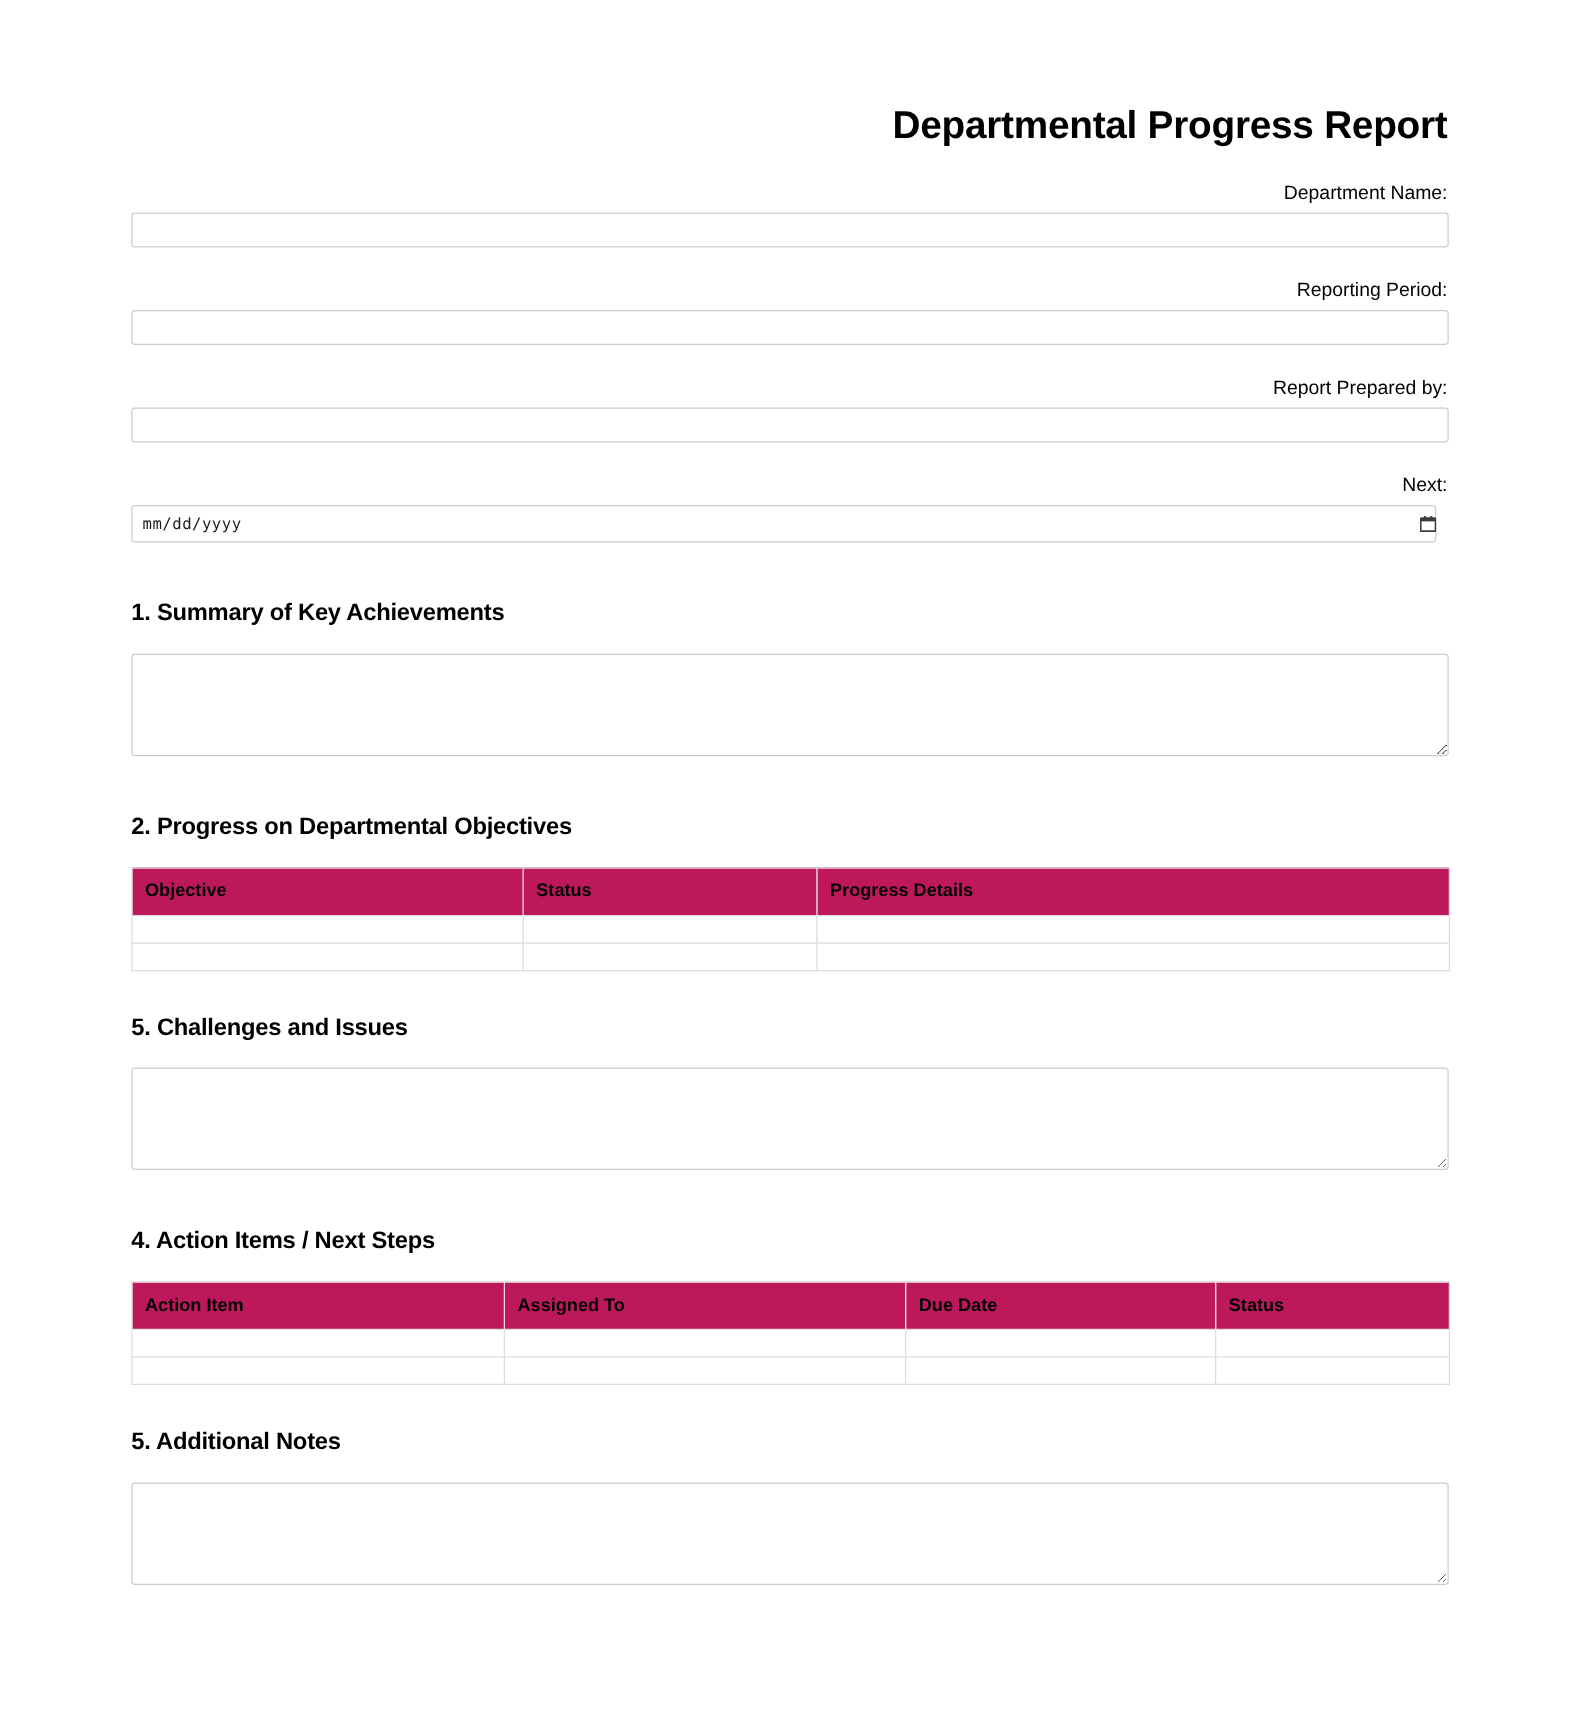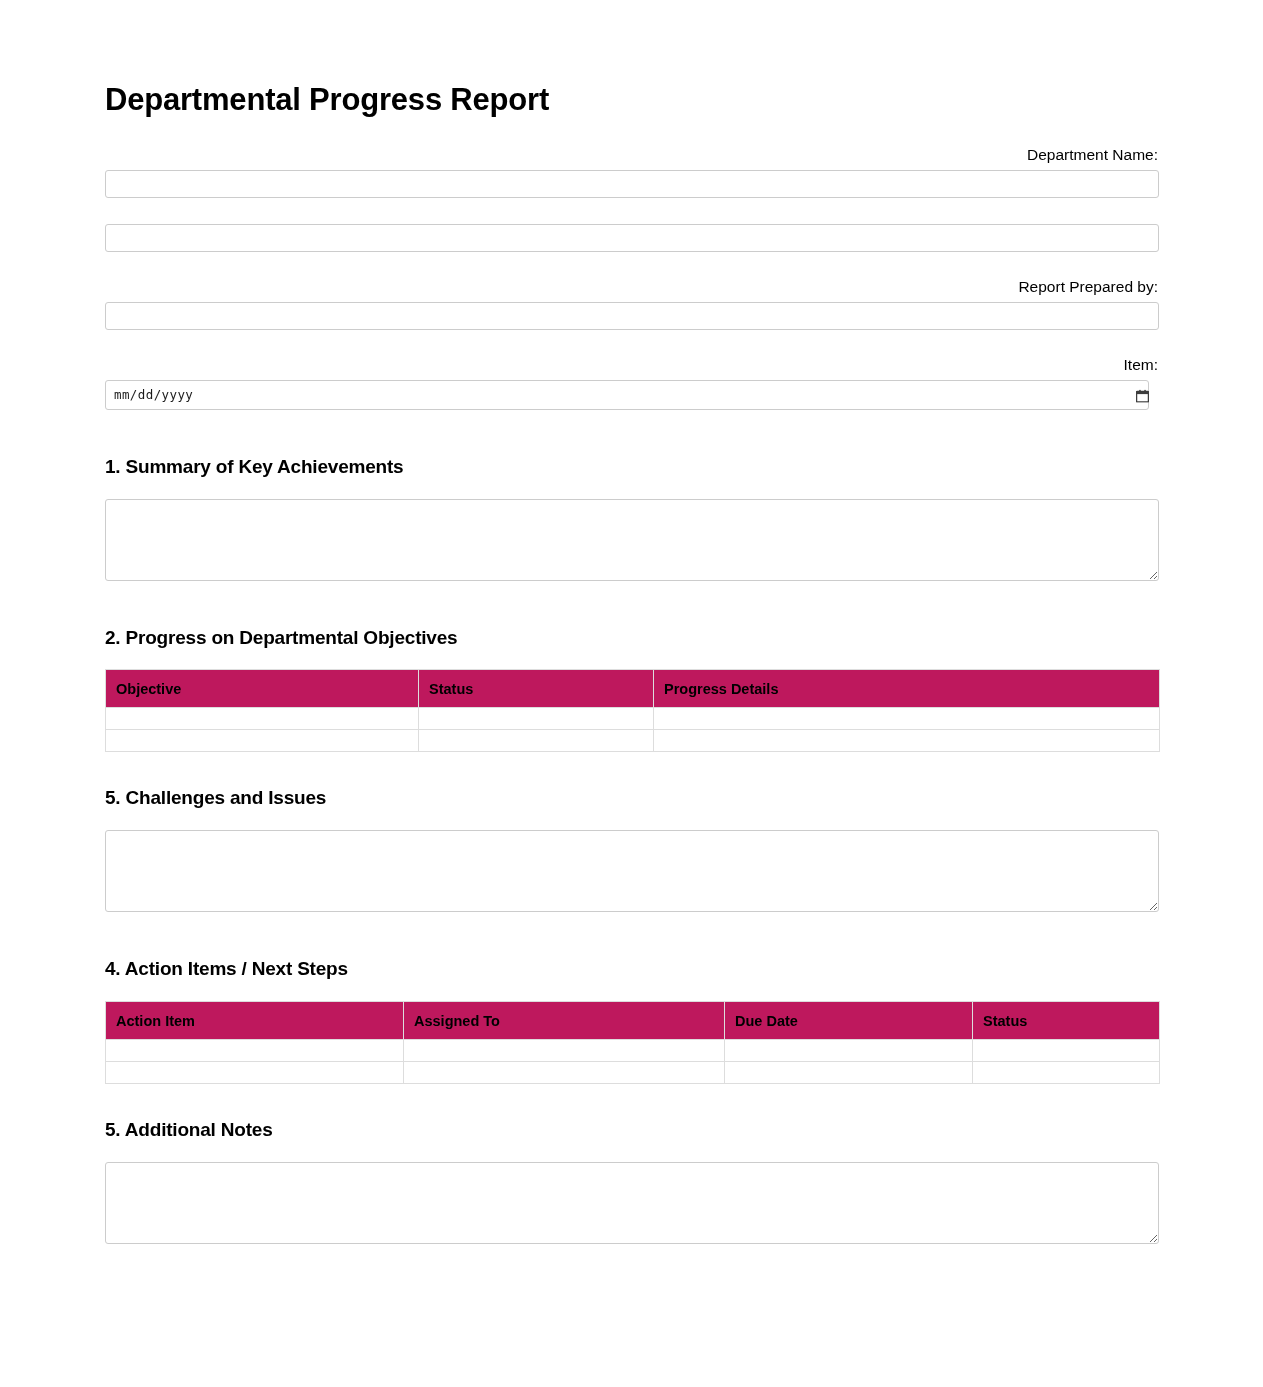--- a/index.html
+++ b/index.html
@@ -20,20 +20,21 @@
     box-sizing: border-box;
     width: 1263px;
   }
   .doc-title {
     font-size: 31px;
     font-weight: bold;
     letter-spacing: -0.2px;
     margin: 0;
     padding-top: 84px;
     line-height: 1.05;
+    text-align: right;
   }
   .field-block {
     margin-top: 26px;
   }
   .field-block.first {
     margin-top: 29px;
   }
   .field-label {
     font-size: 15.5px;
     line-height: 1.1;
@@ -159,30 +160,31 @@
 <div class="page">
 
   <h1 class="doc-title">Departmental Progress Report</h1>
 
   <div class="field-block first">
     <label class="field-label">Department Name:</label>
     <input class="text-input" type="text" value="" style="">
   </div>
 
   <div class="field-block">
+    <label class="field-label">Reporting Period:</label>
     <input class="text-input" type="text" value="" style="">
   </div>
 
   <div class="field-block">
     <label class="field-label">Report Prepared by:</label>
     <input class="text-input" type="text" value="" style="">
   </div>
 
   <div class="field-block">
-    <label class="field-label">Item:</label>
+    <label class="field-label">Next:</label>
     <div class="date-wrap">
       <div class="date-input">
         <span class="date-ph">mm/dd/yyyy</span>
       </div>
       <span class="cal-icon">
         <svg width="13" height="13" viewBox="0 0 13 13" xmlns="http://www.w3.org/2000/svg">
           <rect x="0.5" y="2.0" width="12" height="10.5" rx="0.8" fill="none" stroke="#3d3d3d" stroke-width="1.5"></rect>
           <rect x="0.5" y="2.0" width="12" height="2.6" fill="#3d3d3d"></rect>
           <rect x="3.2" y="0.3" width="1.5" height="2.6" fill="#3d3d3d"></rect>
           <rect x="8.3" y="0.3" width="1.5" height="2.6" fill="#3d3d3d"></rect>

